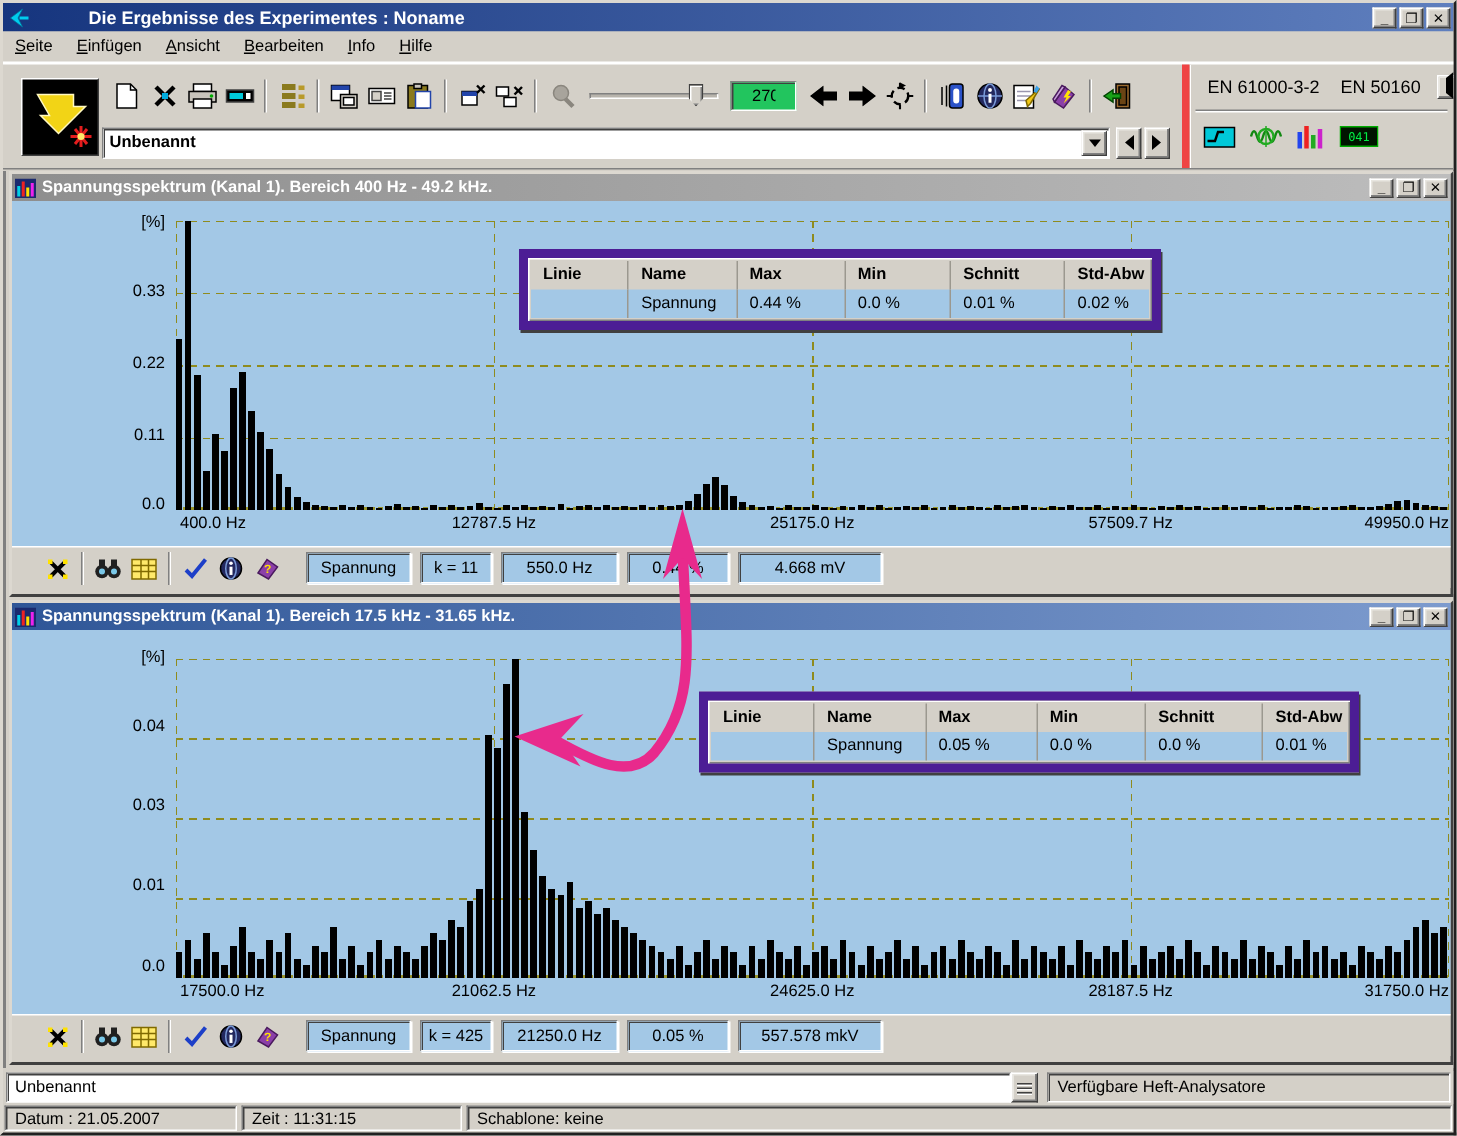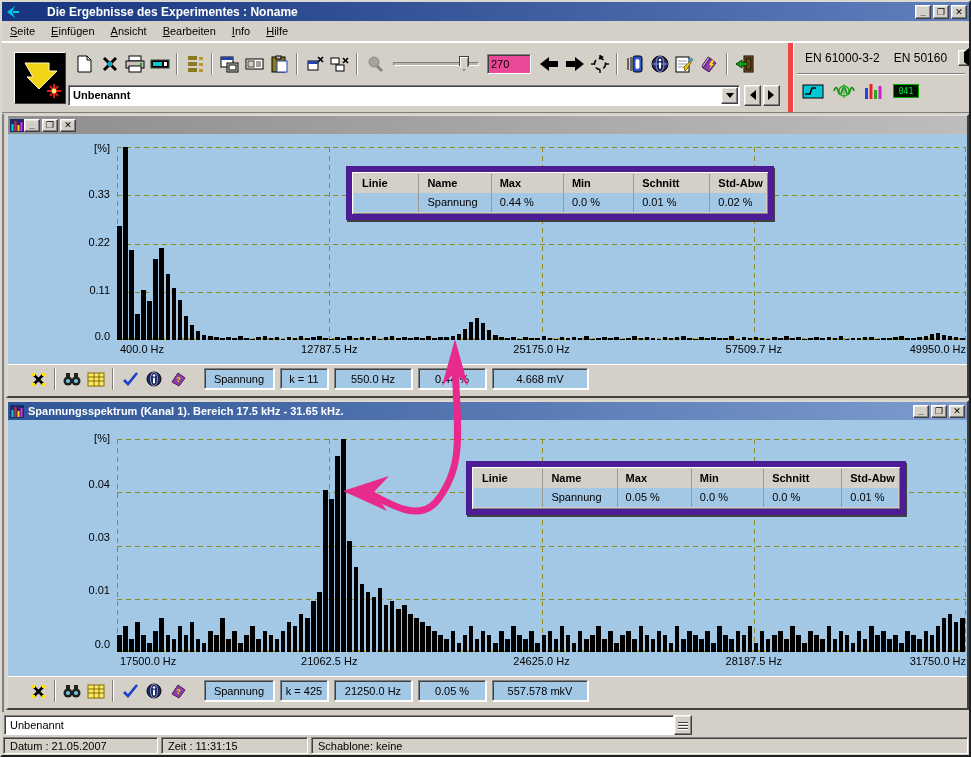--- a/index.html
+++ b/index.html
@@ -13,21 +13,21 @@
   .raised  { border:1px solid; border-color:#FFFFFF #404040 #404040 #FFFFFF;
              box-shadow: inset -1px -1px 0 #808080, inset 1px 1px 0 #E8E6E0; background:#D4D0C8; }
   .sunken  { border:1px solid; border-color:#808080 #FFFFFF #FFFFFF #808080;
              box-shadow: inset 1px 1px 0 #404040; }
   .groove-v{ width:2px; border-left:1px solid #808080; border-right:1px solid #FFFFFF; }
 
   
   .titlebar { position:absolute; left:0; top:0; width:967px; height:19px;
               background:linear-gradient(90deg,#16357E,#5F7FBE);
               display:flex; align-items:center; padding:0 2px; }
-  .titlebar .ttext { color:#FFF; font-weight:bold; font-size:12px; margin-left:4px; flex:1;
+  .titlebar .ttext { color:#FFF; font-weight:bold; font-size:12px; margin-left:16px; flex:1;
                      white-space:nowrap; overflow:hidden;padding-left:23px; }
   .wbtns { display:flex; gap:2px; }
   .wbtn  { width:16px; height:14px; font-size:9px; font-weight:bold; line-height:12px;
            text-align:center; color:#000; cursor:default; }
 
   
   .menubar { position:absolute; left:0; top:19px; width:967px; height:21px; background:#D4D0C8;
              display:flex; align-items:center; gap:0; border-bottom:1px solid #FFFFFF; }
   .menu-item { padding:3px 8px; }
   .menu-item u { text-decoration:underline; }
@@ -40,22 +40,22 @@
   .tool-row { position:absolute; left:70px; top:8px; height:26px; width:712px;
               display:flex; align-items:center; }
   .tbtn { width:25px; height:24px; display:flex; align-items:center; justify-content:center; }
   .tsep { height:22px; margin:0 4px; }
   .scale-slider { position:relative; width:86px; height:18px; margin:0 6px; }
   .scale-slider .track { position:absolute; left:0; right:0; top:7px; height:4px;
               border:1px solid; border-color:#808080 #FFF #FFF #808080; background:#B8B4AC; }
   .scale-slider .thumb { position:absolute; top:1px; left:66px; width:10px; height:15px; background:#D4D0C8;
               border:1px solid #404040; box-shadow:inset 1px 1px 0 #FFF, inset -1px -1px 0 #808080;
               clip-path:polygon(0 0,100% 0,100% 62%,50% 100%,0 62%); }
-  .scale-input { width:44px; height:20px; background:#ec4899; font:11px "Liberation Sans",sans-serif;
-              padding:2px 3px; margin:0 6px 0 2px; outline:none; }
+  .scale-input { width:44px; height:20px; background:#22c55e; font:11px "Liberation Sans",sans-serif;
+              padding:2px 13px; margin:0 6px 0 2px; outline:none; }
   .combo-row { position:absolute; left:66px; top:41px; height:22px; display:flex; align-items:center; }
   .combo { position:relative; width:672px; height:21px; background:#FFF; }
   .combo .cval { position:absolute; left:4px; top:3px; font-weight:bold; }
   .combo .cdrop { position:absolute; right:1px; top:1px; width:17px; height:17px;
                   display:flex; align-items:center; justify-content:center; }
   .arrbtn { width:17px; height:21px; display:flex; align-items:center; justify-content:center; }
   .tri-d { width:0; height:0; border:4px solid transparent; border-top:5px solid #000; margin-top:4px; }
   .tri-l { width:0; height:0; border:5px solid transparent; border-right:6px solid #000; margin-left:-4px; }
   .tri-r { width:0; height:0; border:5px solid transparent; border-left:6px solid #000; margin-right:-4px; }
 
@@ -418,20 +418,21 @@
 
     <div class="cwin cwin1">
       <div class="ctitle inactive">
         <svg width="14" height="13" viewBox="0 0 14 13">
           <rect width="14" height="13" fill="#1B2A6E"></rect>
           <rect x="1.5" y="5" width="2" height="7" fill="#00D0E8"></rect>
             <rect x="4.5" y="2" width="2" height="10" fill="#EE2222"></rect>
           <rect x="7.5" y="6" width="2" height="6" fill="#FFE200"></rect>
             <rect x="10.5" y="3" width="2" height="9" fill="#EE22EE"></rect>
         </svg>
+        <span class="ttext">Spannungsspektrum  (Kanal 1). Bereich 400 Hz - 49.2 kHz.</span>
         <span class="wbtns">
           <span class="wbtn raised">_</span>
           <span class="wbtn raised">❐</span>
           <span class="wbtn raised">✕</span>
         </span>
       </div>
       <div class="cclient cclient1">
         <span class="ylab" style="top:8px">[%]</span>
         <span class="ylab" style="top:54px">0.33</span>
         <span class="ylab" style="top:102px">0.22</span>
@@ -952,20 +953,23 @@
 
   <div class="bottombar">
     <div class="doc-field sunken">
       <span>Unbenannt</span>
     </div>
     <span class="doc-spin raised">
       <i></i>
         <i></i>
         <i></i>
     </span>
+    <div class="analyzers sunken">
+      <span>Verfügbare Heft-Analysatore</span>
+    </div>
   </div>
   <div class="statusrow">
     <span class="srcell sunken src1">Datum : 21.05.2007</span>
     <span class="srcell sunken src2">Zeit : 11:31:15</span>
     <span class="srcell sunken src3">Schablone: keine</span>
   </div>
 </div>
 
 <svg class="overlay" viewBox="0 0 971 757">
   <path d="M455,366 C458,435 464,468 436,502 C420,520 396,508 371,494" fill="none" stroke="#E82A8C" stroke-width="7" stroke-linecap="round"></path>

